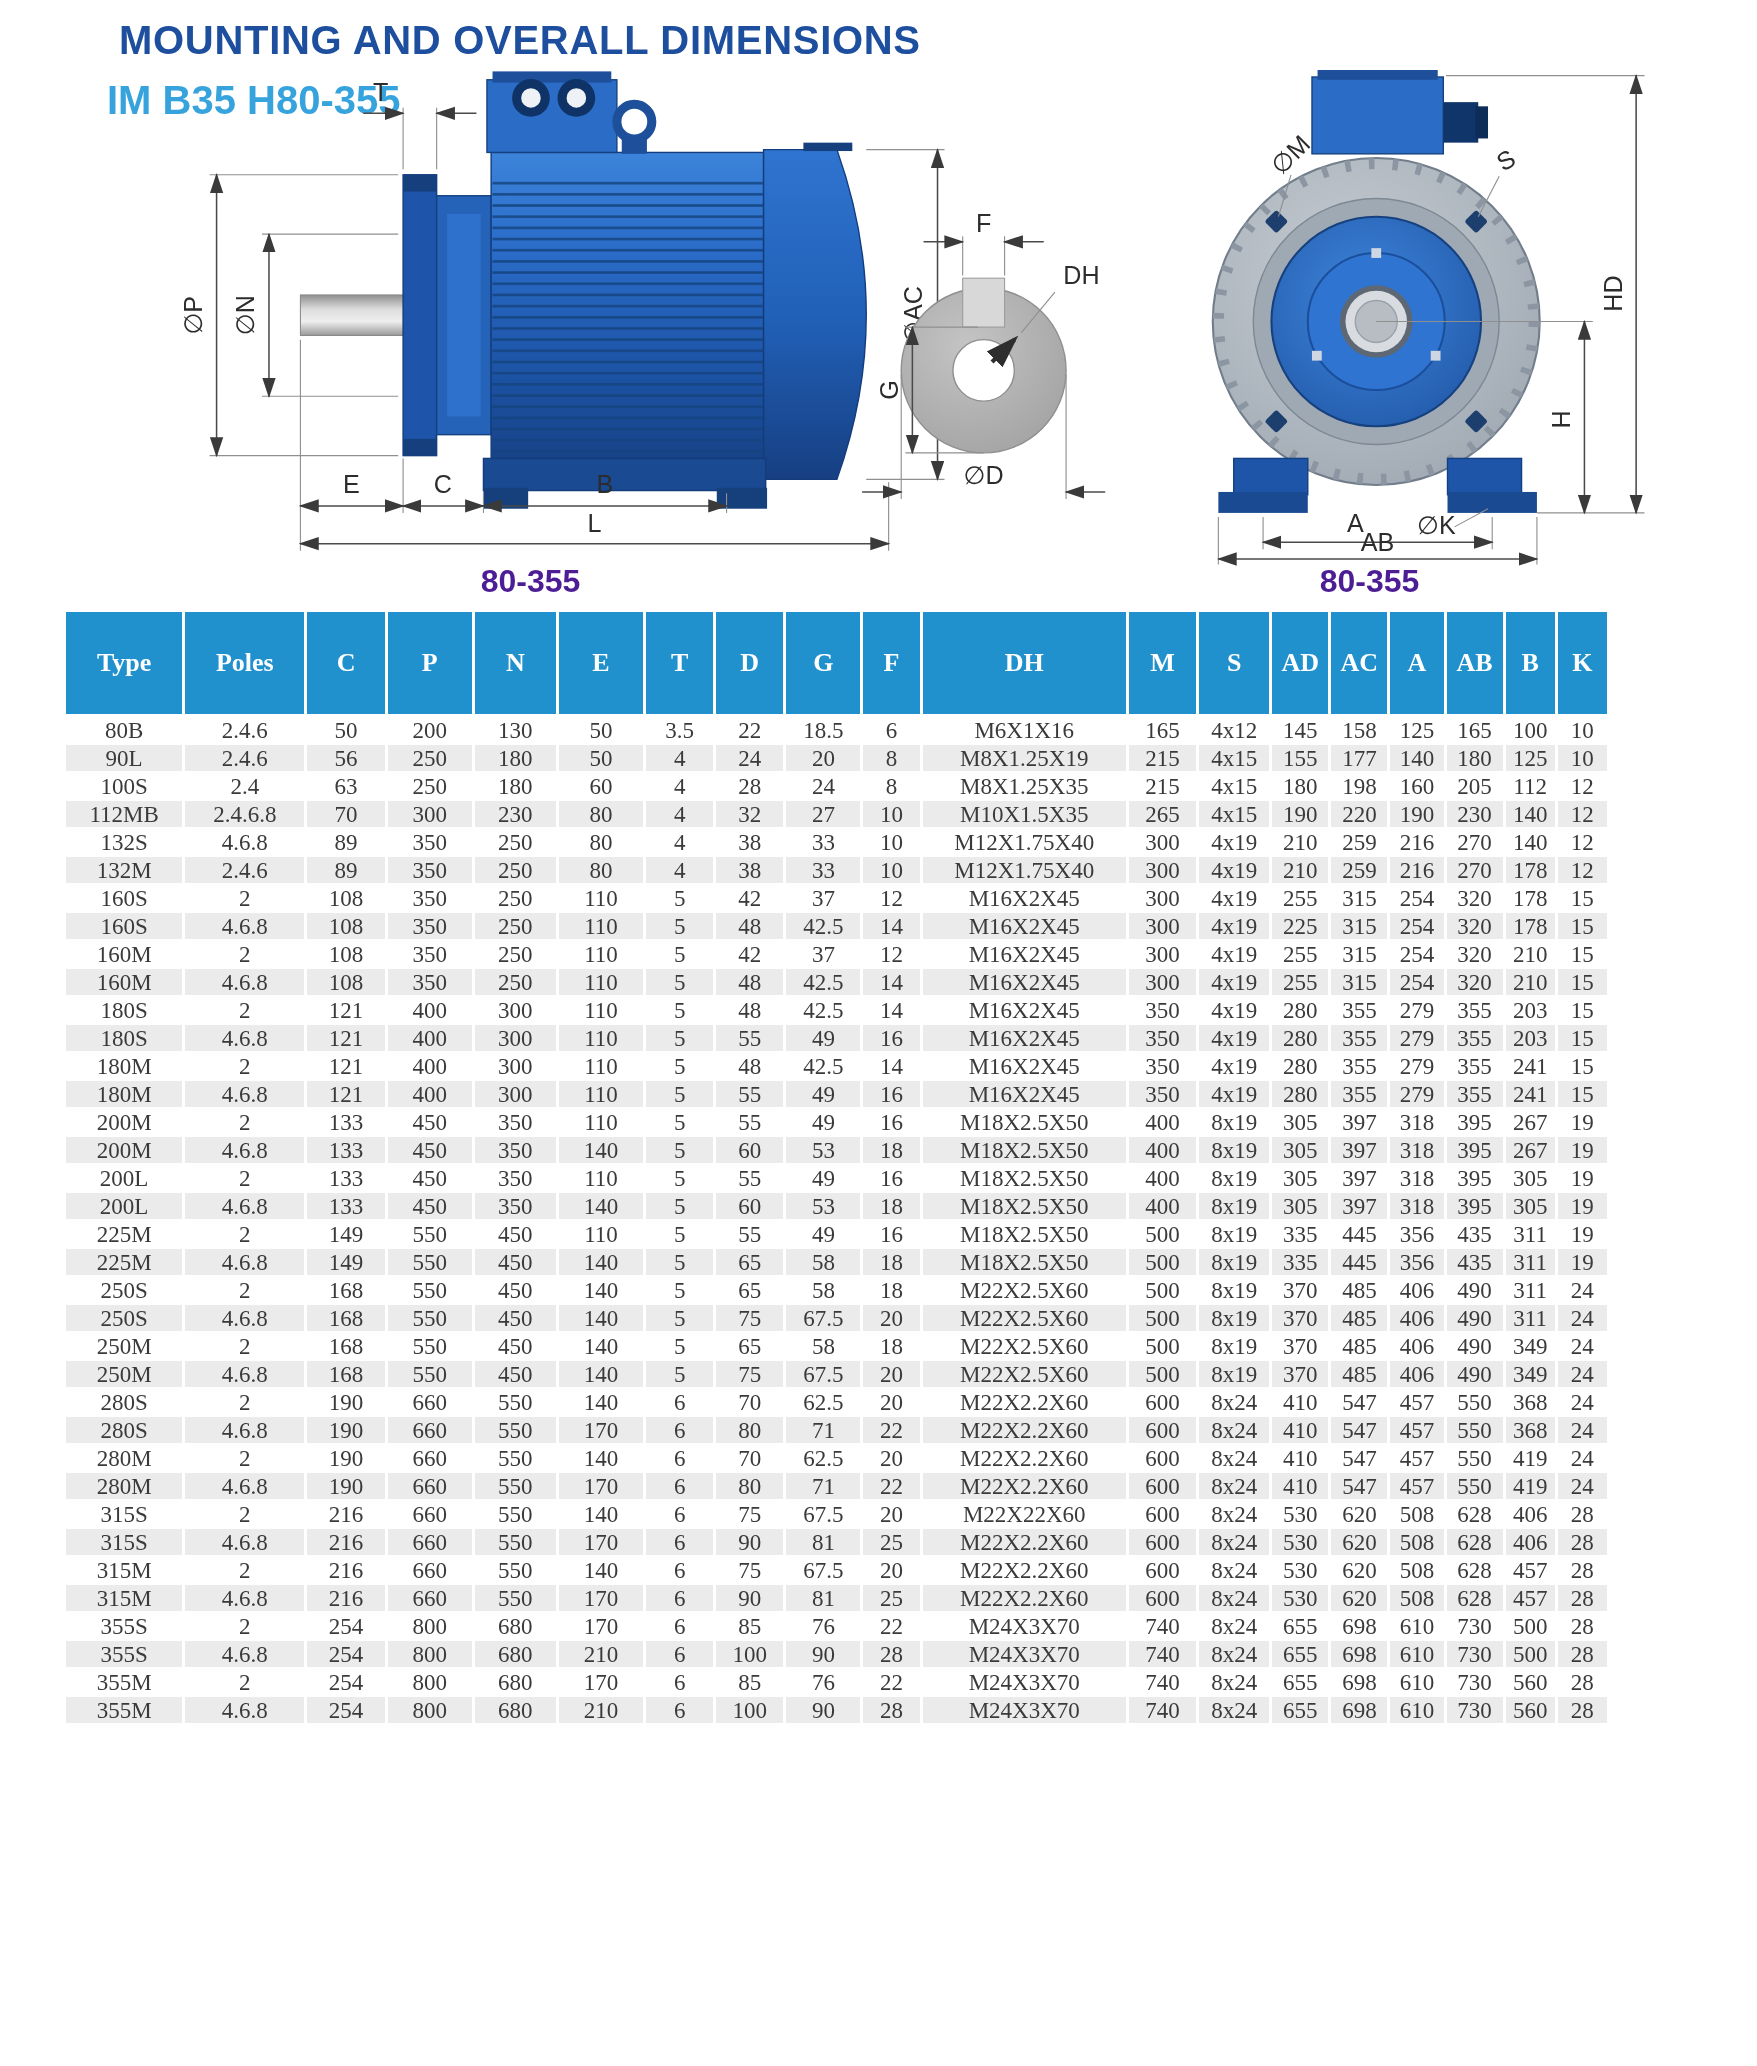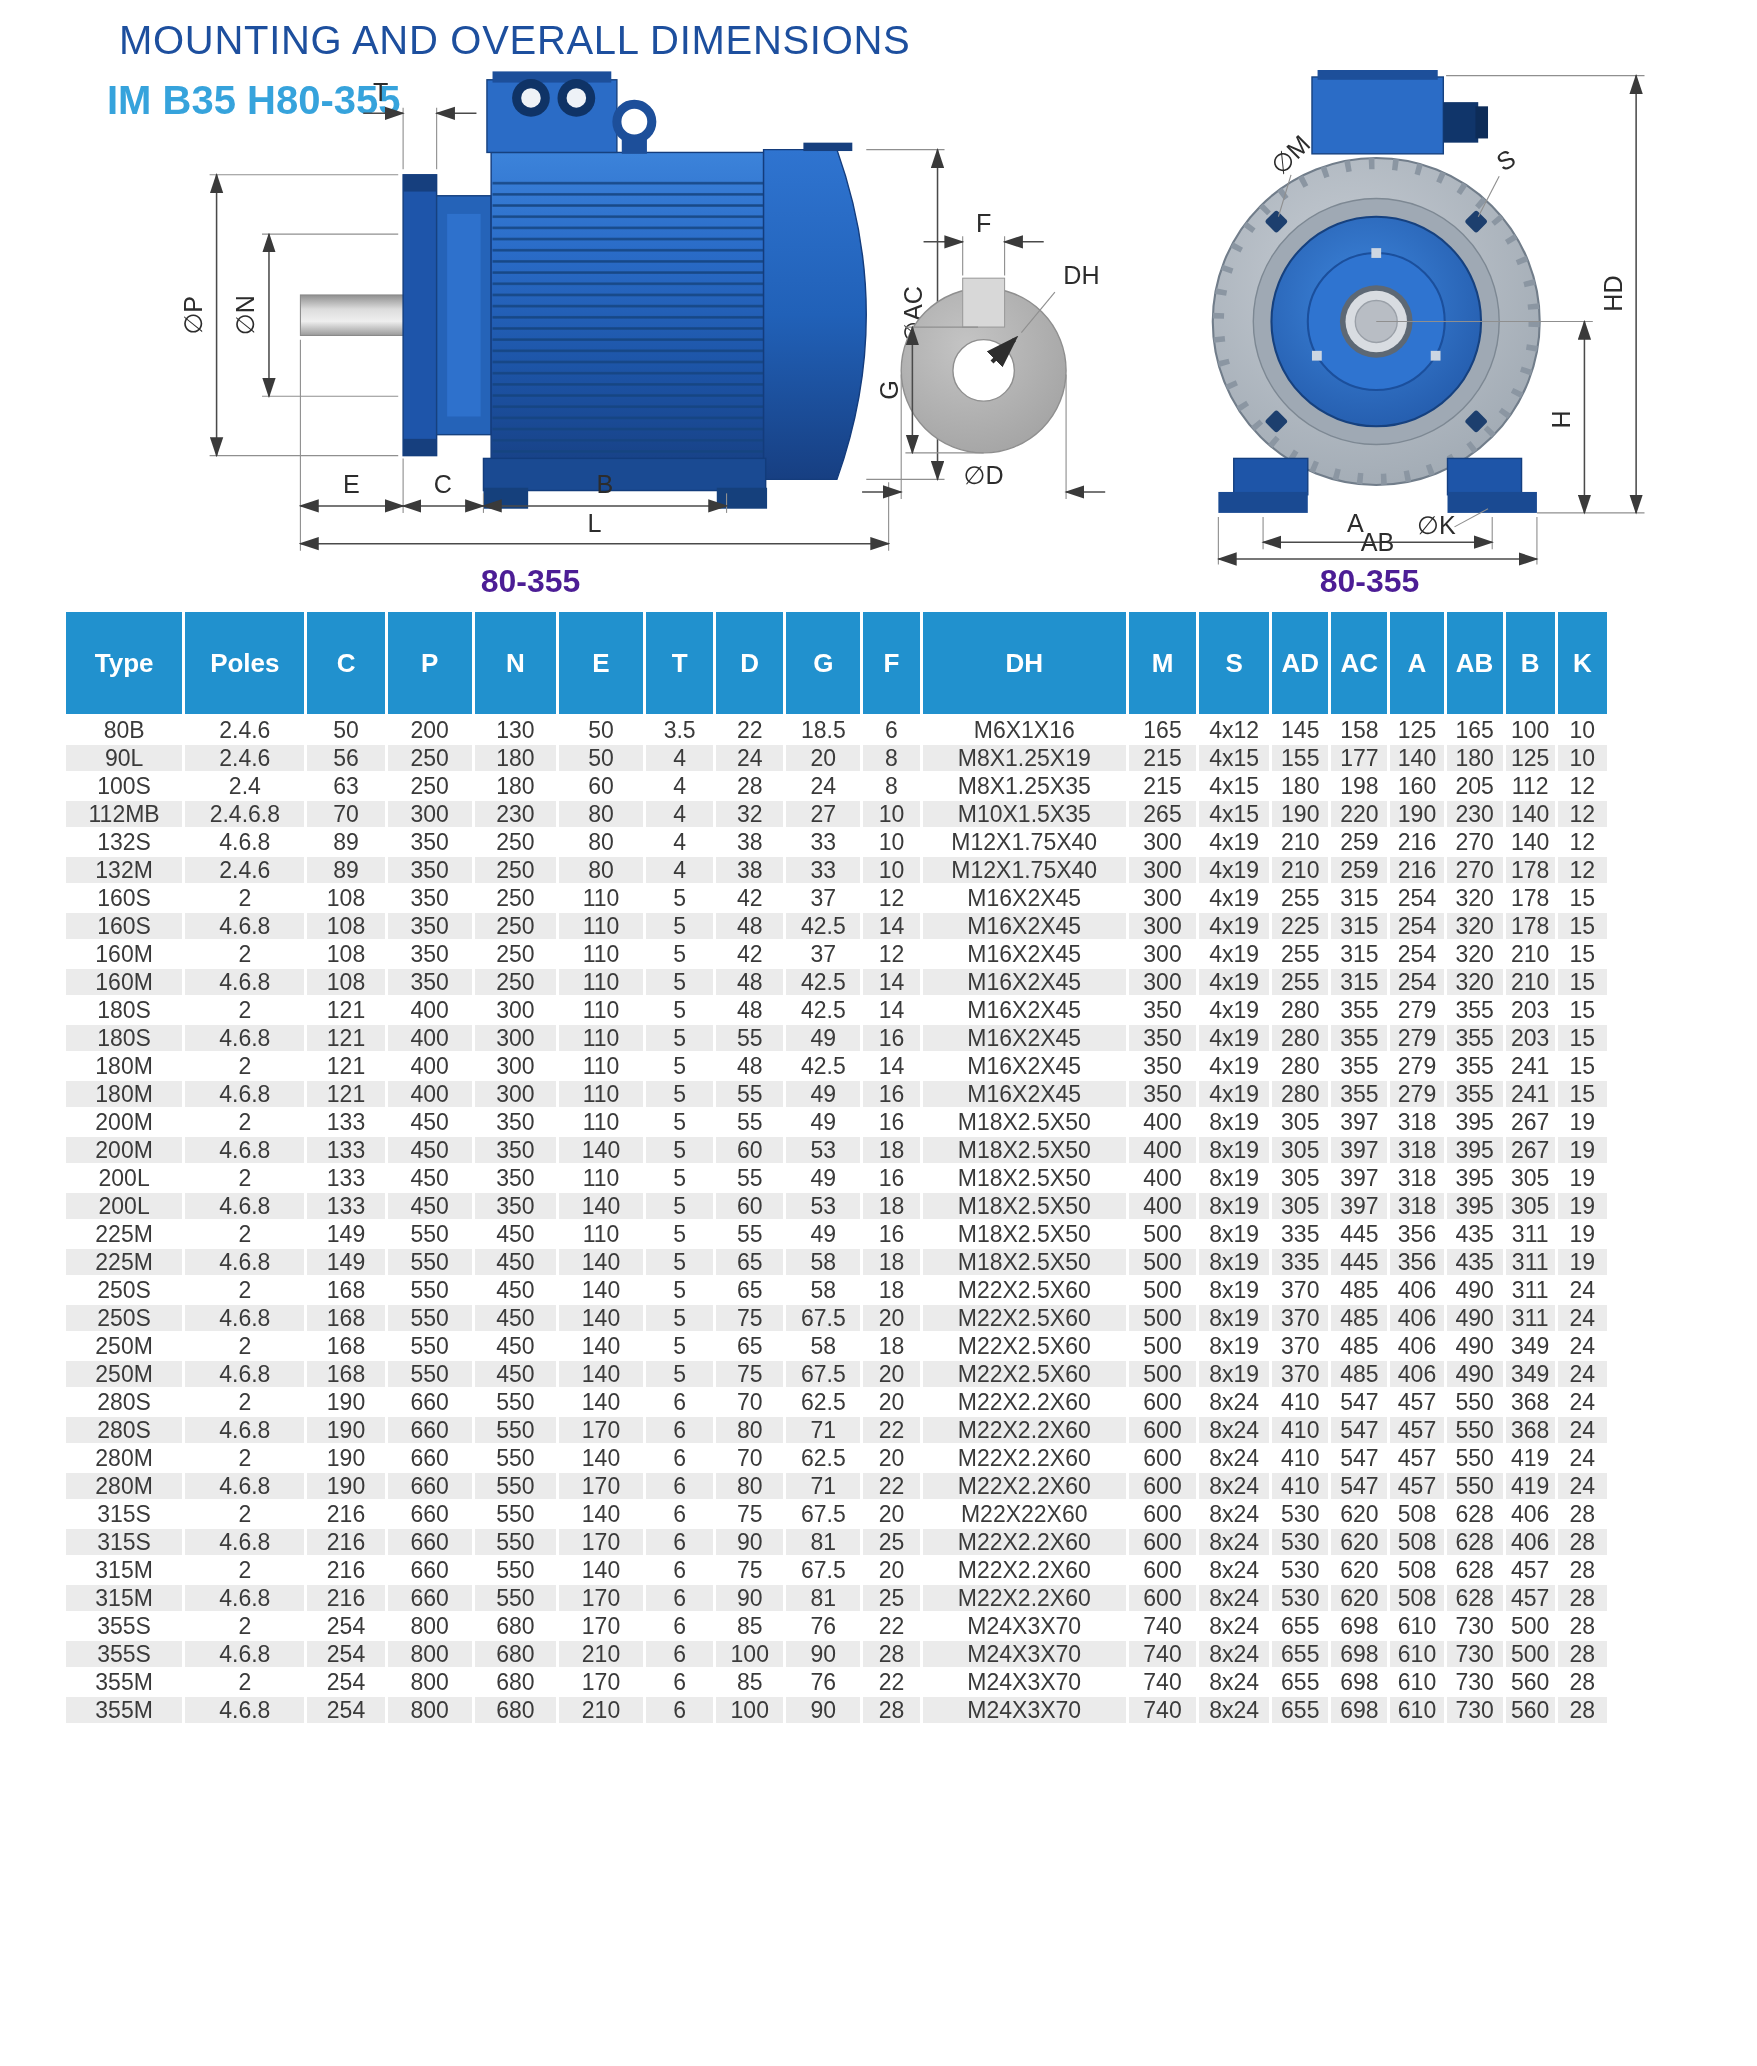--- a/index.html
+++ b/index.html
@@ -2,21 +2,21 @@
 <html style="font-size:11.2px"><head>
 <meta charset="utf-8">
 <style>
   html,body{margin:0;padding:0;}
   body{
     width:1757px;height:2066px;position:relative;background:#ffffff;
     font-family:"Liberation Sans", sans-serif;
   }
   .page-title{
     position:absolute;left:119px;top:18px;
-    font-size:40px;font-weight:normal;color:#1d4f9e;letter-spacing:0.7px;white-space:nowrap;
+    font-size:40px;font-weight:bold;color:#1d4f9e;letter-spacing:0.7px;white-space:nowrap;
   }
   .page-subtitle{
     position:absolute;left:107px;top:78px;
     font-size:40px;font-weight:bold;color:#36a3dc;white-space:nowrap;
   }
   .drawings{position:absolute;left:0;top:70px;width:1757px;height:496px;}
   .caption{
     position:absolute;top:563px;width:279px;text-align:center;
     font-size:32px;font-weight:bold;color:#4c1d95;
   }
@@ -25,21 +25,21 @@
 
   .dims line.ext{stroke:#8f8f8f;stroke-width:1.6;}
   .dims line.dim{stroke:#4a4a4a;stroke-width:2.2;}
   .lbl{
     font-family:"Liberation Sans", sans-serif;
     font-size:36px;fill:#2c2c2c;
   }
 
   table.dim-table{
     position:absolute;left:66px;top:612px;width:1544px;
-    border-collapse:separate;border-spacing:0;table-layout:fixed;
+    border-collapse:separate;border-spacing:0;table-layout:fixed;font-family:Liberation Serif, serif;
   }
   table.dim-table th{
     background:#2191ce;color:#ffffff;font-size:26px;font-weight:bold;
     height:105px;text-align:center;vertical-align:middle;padding:0;
     border-right:3.5px solid #ffffff;border-bottom:3.5px solid #ffffff;
     box-sizing:border-box;
   }
   table.dim-table td{
     font-size:23px;color:#3a3a3a;text-align:center;vertical-align:middle;
     height:28px;padding:0;white-space:nowrap;background:#ffffff;

